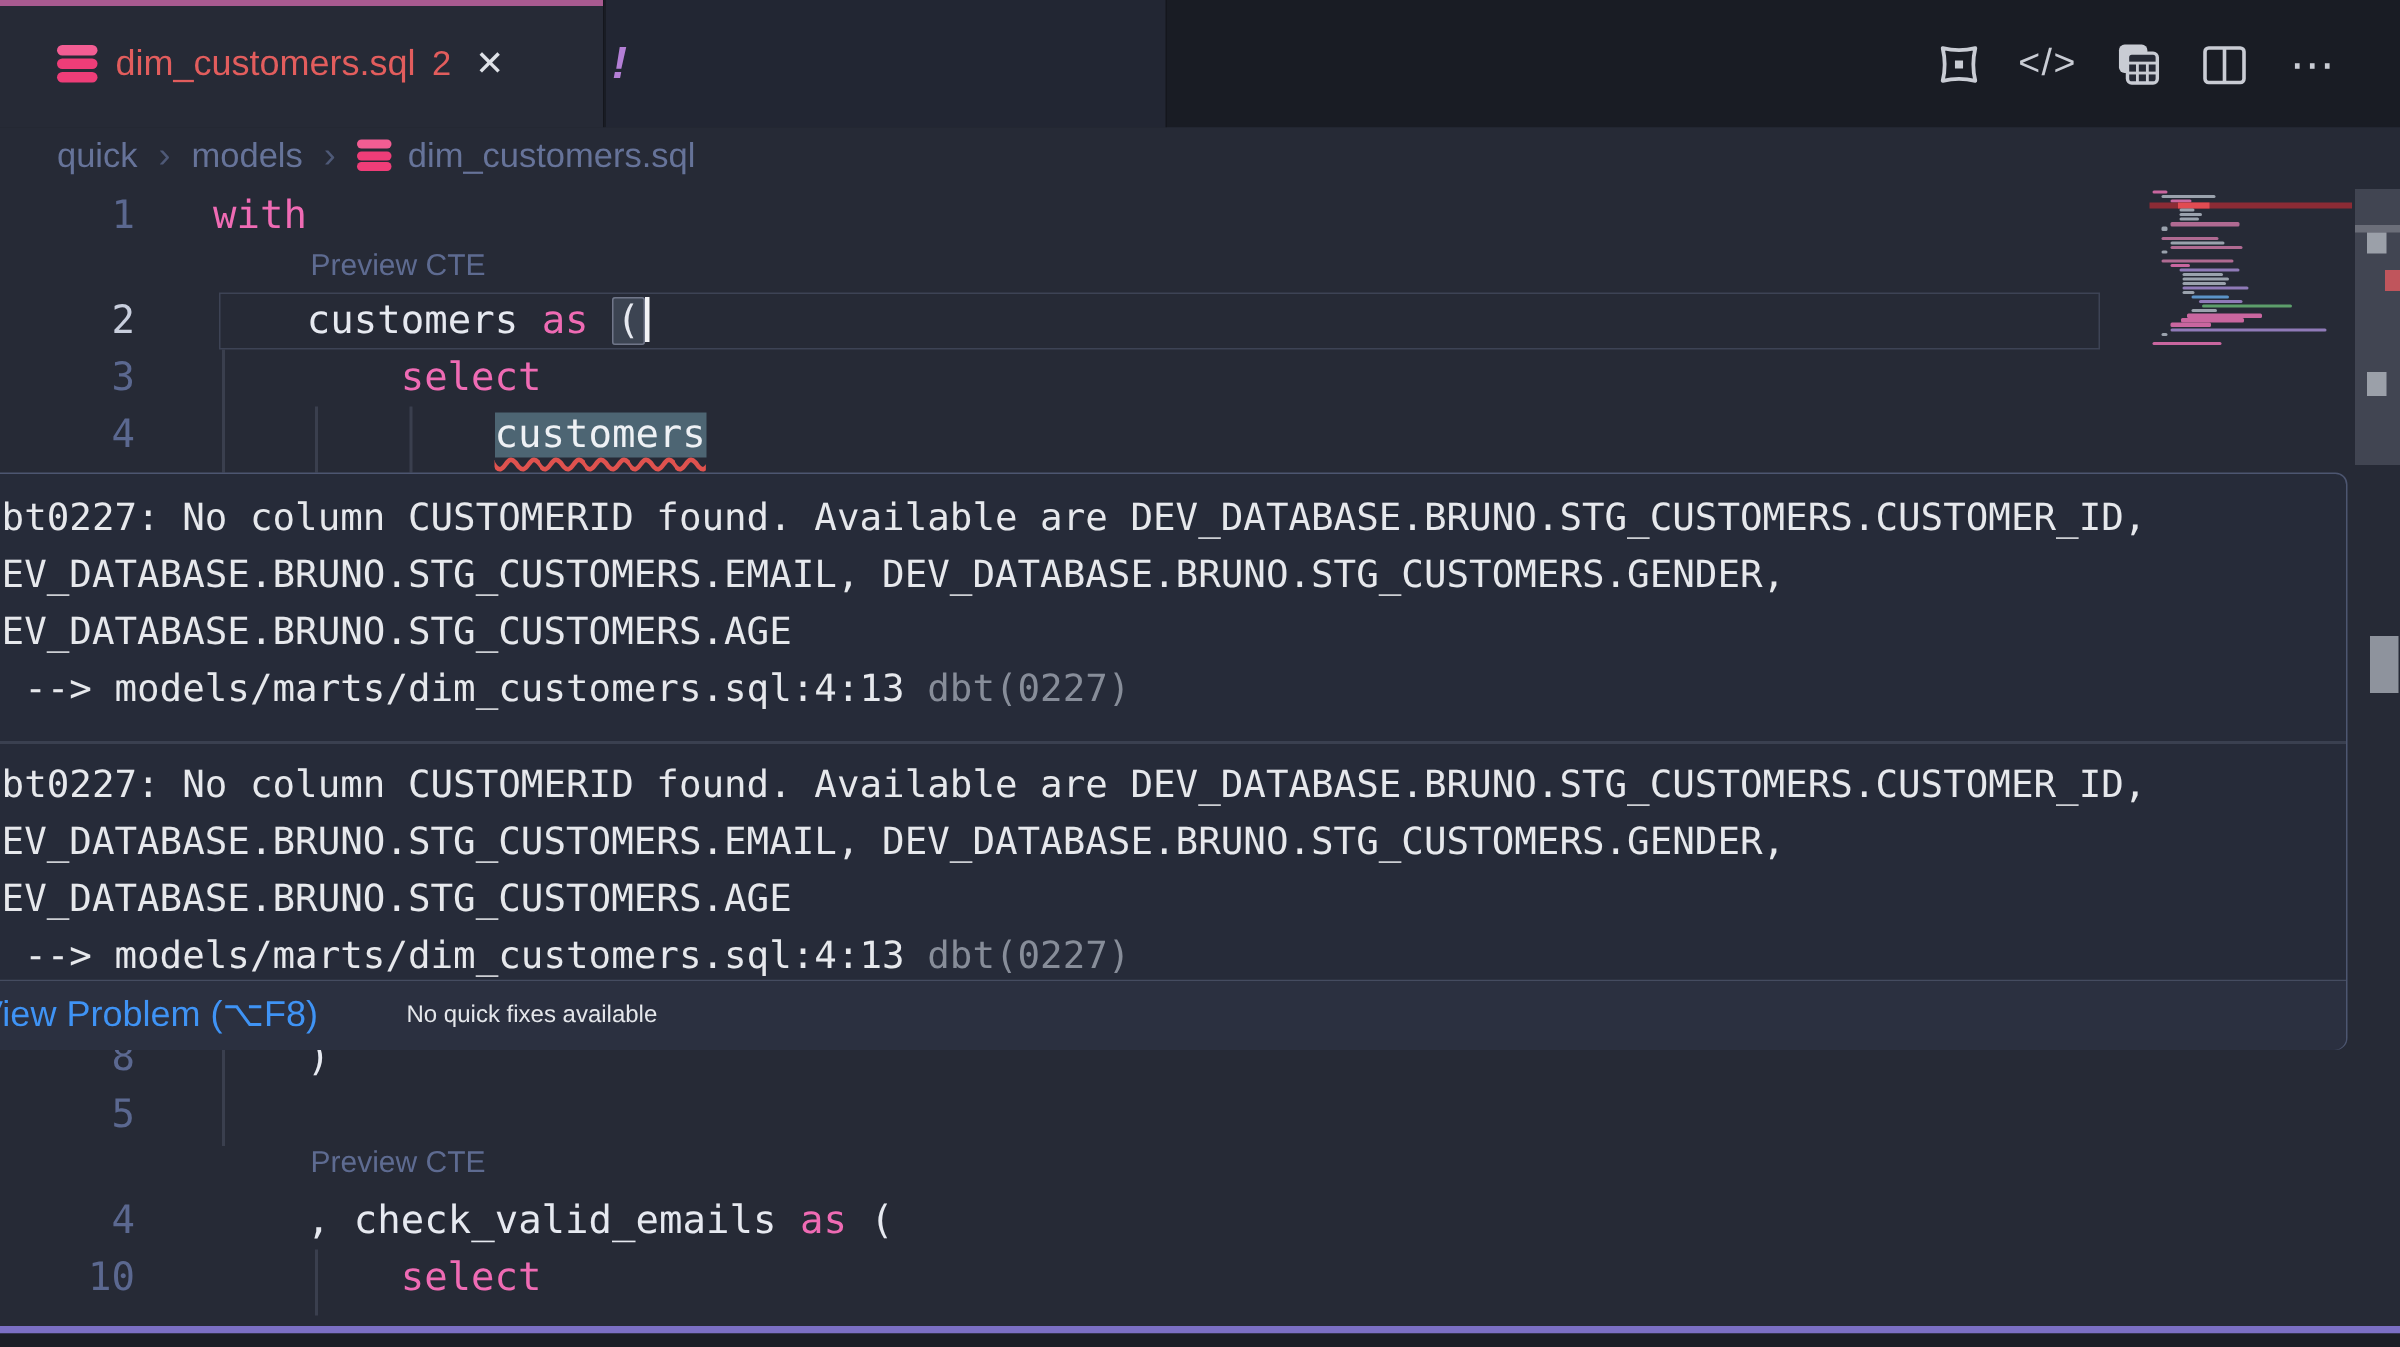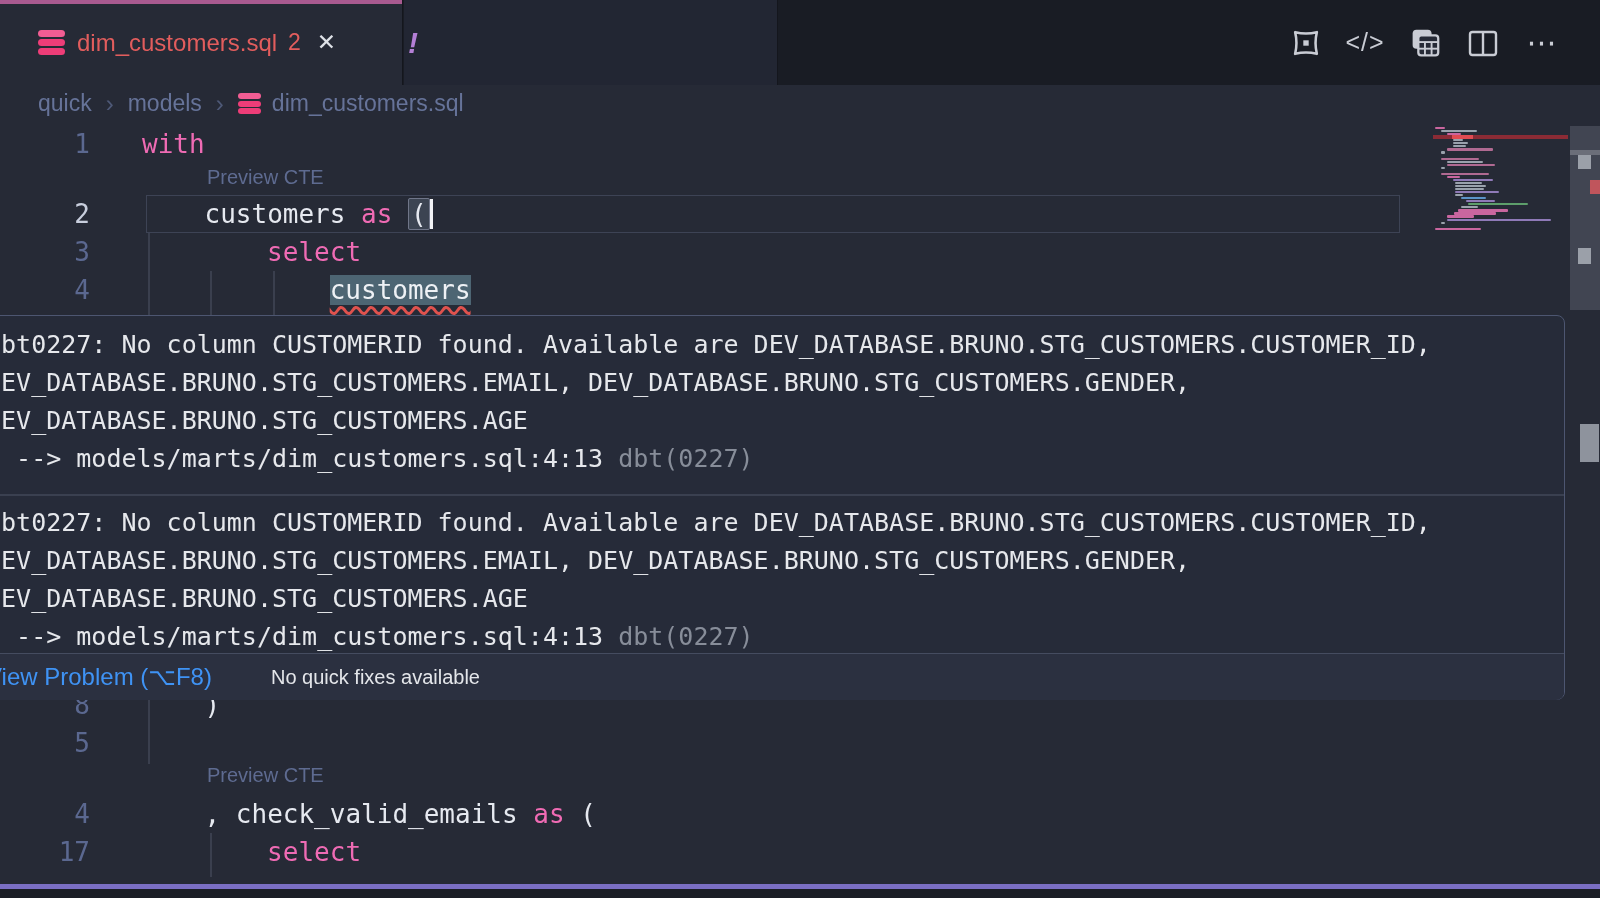--- a/index.html
+++ b/index.html
@@ -65,21 +65,21 @@
   .sb-mark { position:absolute; }
 
   
   .hover-popup { position:absolute; left:-15px; top:193px; width:1580px; height:385px; background:#262b39;
                  border:1.5px solid #4d5671; border-radius:8px; z-index:5; }
   .hline { position:absolute; left:0; width:1560px; font-size:25px; line-height:38px; white-space:pre; color:#e6e8ec; font-family:"DejaVu Sans Mono", monospace; }
   .hline .suffix { color:#878d99; }
   .hdivider { position:absolute; left:0; top:178px; width:100%; height:1.5px; background:#3a4050; }
   .hfooter { position:absolute; left:0; top:337px; width:100%; height:46.5px; background:#2b3040; border-top:1.5px solid #454c60; border-radius:0 0 8px 8px; }
   .hlink { position:absolute; left:0; top:0; line-height:46px; color:#3f93f5; font-size:24px; cursor:pointer; }
-  .hhint { position:absolute; left:285px; top:0; line-height:46px; color:#e4e6ea; font-size:20px; }
+  .hhint { position:absolute; left:285px; top:0; line-height:46px; color:#e4e6ea; font-size:16px; }
 
   
   .bottom-strip { position:absolute; left:0; top:889px; width:1600px; height:9px; background:#1b1e26; z-index:7; }
   .bottom-line { position:absolute; left:0; top:884px; width:1600px; height:5px; background:#7b6fc4; z-index:7; }
 </style>
 </head>
 <body>
 
 <div class="screen">
 
@@ -172,21 +172,21 @@
         <div class="code-row" style="top: 602px;">
           <div class="lnum">5</div>
           <div class="ctext" style="left: 142px;"></div>
         </div>
         <div class="lens" style="top: 642px;">Preview CTE</div>
         <div class="code-row" style="top: 673px;">
           <div class="lnum">4</div>
           <div class="ctext" style="left: 204.56px;"><span class="tk-pl">, check_valid_emails </span><span class="tk-kw">as</span><span class="tk-pl"> (</span></div>
         </div>
         <div class="code-row" style="top: 711px;">
-          <div class="lnum">17</div>
+          <div class="lnum">10</div>
           <div class="ctext" style="left: 267.12px;"><span class="tk-kw">select</span></div>
         </div>
       </div>
 
     <div class="iguide" style="left:148px; top:111px; height:82px;"></div>
     <div class="iguide" style="left:210px; top:149px; height:44px;"></div>
     <div class="iguide" style="left:273px; top:149px; height:44px;"></div>
     <div class="iguide" style="left:148px; top:578px; height:64px;"></div>
     <div class="iguide" style="left:210px; top:711px; height:44px;"></div>
 

